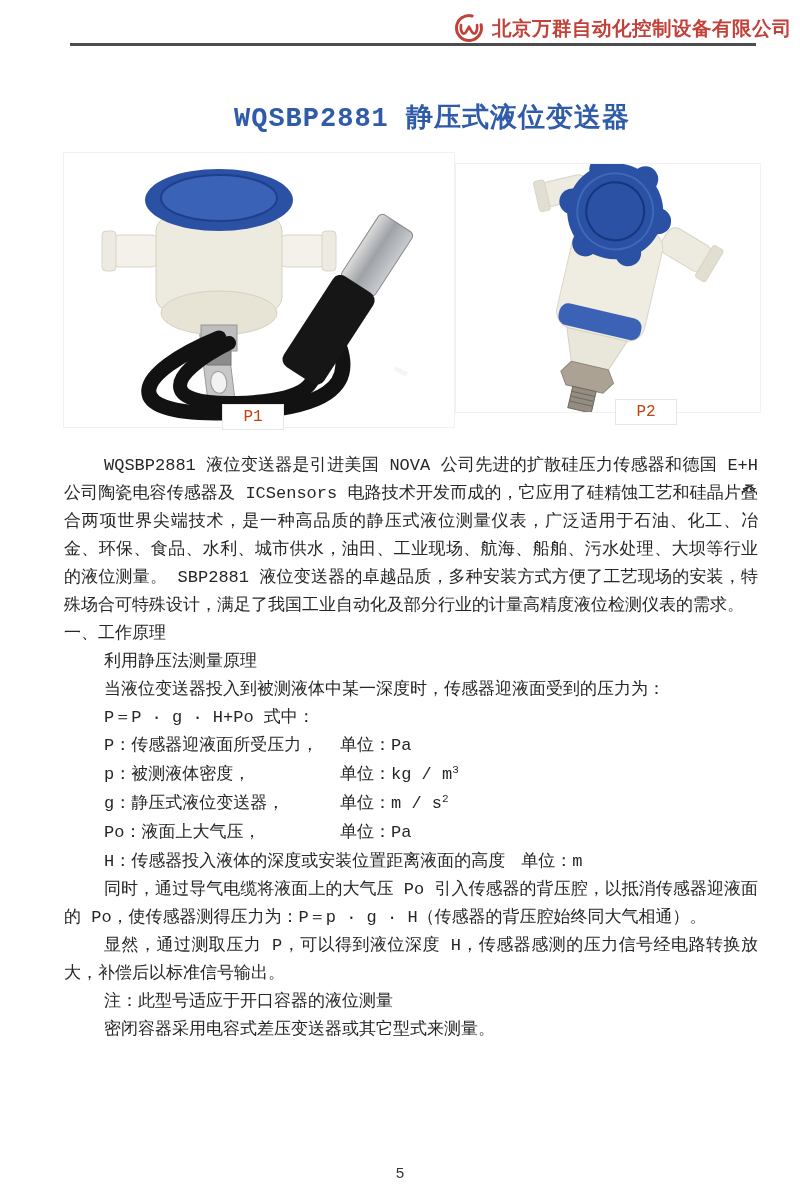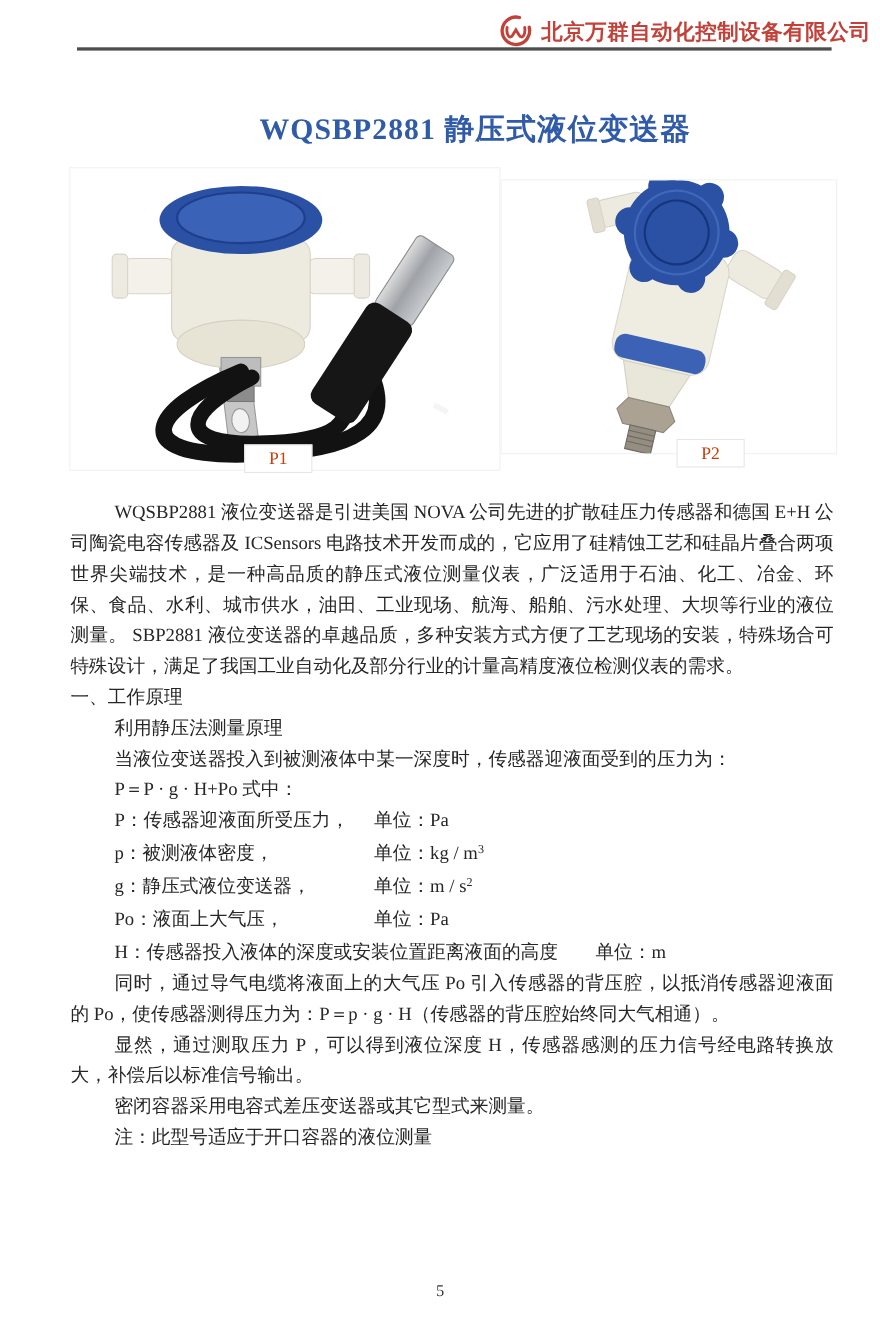--- a/index.html
+++ b/index.html
@@ -1,20 +1,20 @@
 <!DOCTYPE html>
 <html><head>
 <meta charset="utf-8">
 <style>
   * { margin:0; padding:0; box-sizing:border-box; }
   html,body { background:#ffffff; }
   .page {
     position:relative; width:800px; height:1202px; margin:0 auto;
     background:#ffffff; overflow:hidden;
-    font-family:Liberation Serif, serif;
+    font-family:Liberation Mono, monospace;
     color:#262626;
   }
 
   
   .logo { position:absolute; left:452px; top:11px; width:34px; height:34px; }
   .company-name {
     position:absolute; left:492px; top:15px; width:270px;
     font-size:19.5px; font-weight:bold; color:#C2423A; letter-spacing:0.5px;
     white-space:nowrap;
   }
@@ -45,21 +45,21 @@
   .fig-box svg { display:block; }
 
   
   .content {
     position:absolute; left:64px; top:452px; width:694px;
     font-size:17px; line-height:28px; text-align:justify;
   }
   .para   { text-indent:40px; }
   .indent { padding-left:40px; }
   .param-row .param-name { display:inline-block; width:236px; }
-  .param-row-h .param-unit { margin-left:34px; }
+  .param-row-h .param-unit { margin-left:16px; }
   .usup { font-size:11px; position:relative; top:-6px; }
 
   
   .page-number {
     position:absolute; left:0; top:1166px; width:100%;
     text-align:center; font-size:15px; color:#333;
   }
 </style>
 </head>
 <body>
@@ -178,18 +178,18 @@
     </div>
     <div class="indent param-row">
       <span class="param-name">Po：液面上大气压，</span><span class="param-unit"><span>单位：</span><span>Pa</span><span class="usup"></span></span>
     </div>
     <div class="indent param-row-h">
       <span class="param-name-h">H：传感器投入液体的深度或安装位置距离液面的高度</span><span class="param-unit"><span>单位：</span><span>m</span></span>
     </div>
 
     <p class="para">同时，通过导气电缆将液面上的大气压 Po 引入传感器的背压腔，以抵消传感器迎液面的 Po，使传感器测得压力为：P＝p · g · H（传感器的背压腔始终同大气相通）。</p>
     <p class="para">显然，通过测取压力 P，可以得到液位深度 H，传感器感测的压力信号经电路转换放大，补偿后以标准信号输出。</p>
+    <div class="indent">注：此型号适应于开口容器的液位测量</div>
     <div class="indent">密闭容器采用电容式差压变送器或其它型式来测量。</div>
-    <div class="indent">注：此型号适应于开口容器的液位测量</div>
   </div>
 
   <div class="page-number">5</div>
 </div>
 
 </body></html>

